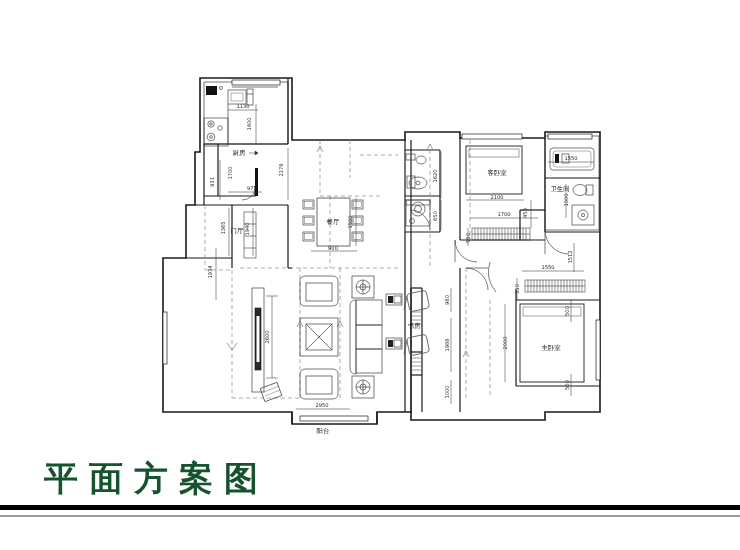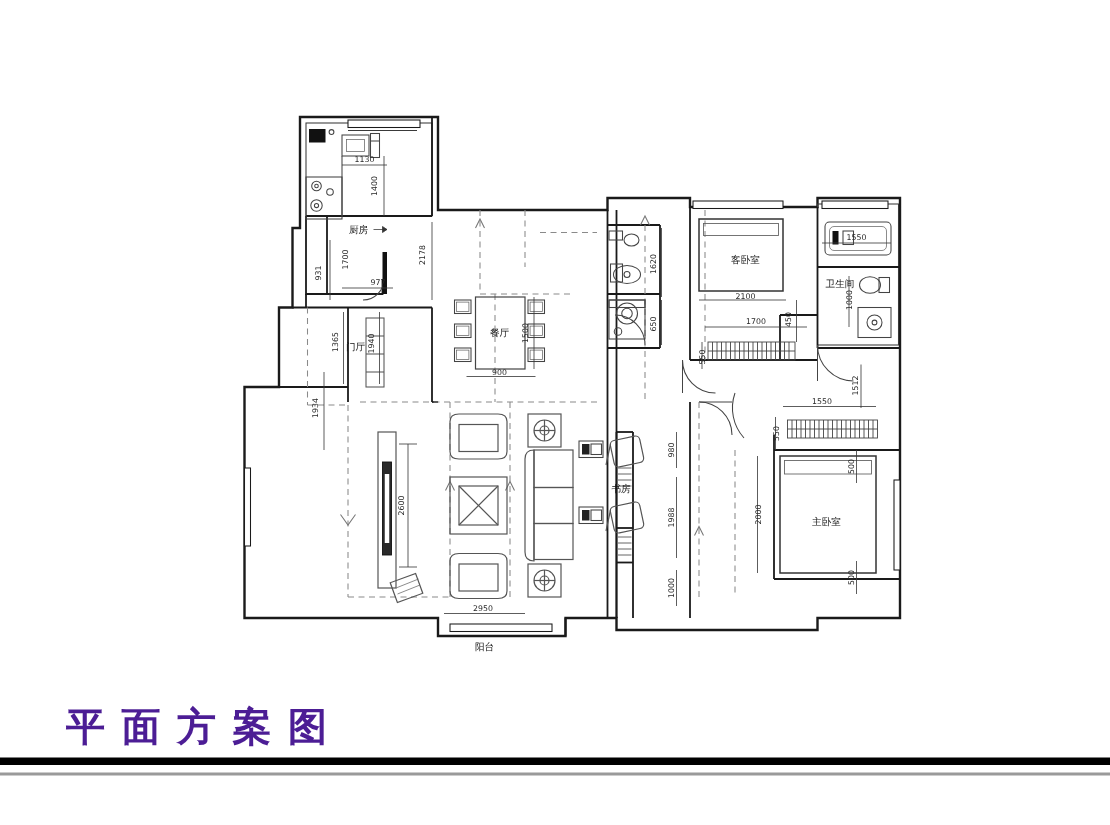--- a/index.html
+++ b/index.html
@@ -8,21 +8,21 @@
     font-family:"DejaVu Sans","Liberation Sans",sans-serif;
     overflow:hidden;position:relative;
   }
   #sheet{position:absolute;left:0;top:0;width:740px;height:550px;}
   .plan-svg{position:absolute;left:0;top:0;}
   .title-block{
     position:absolute;left:0;right:0;bottom:0;height:90px;
   }
   .title-text{
     position:absolute;left:44px;bottom:48px;
-    font-size:26px;letter-spacing:11px;color:#4c1d95;
+    font-size:34px;letter-spacing:11px;color:#14532d;
     font-family:"DejaVu Sans","Liberation Sans",sans-serif;
     font-weight:600;white-space:nowrap;
   }
   .title-rule-thick{
     position:absolute;left:0;right:0;bottom:40px;height:5px;background:#000;
   }
   .title-rule-thin{
     position:absolute;left:0;right:0;bottom:33px;height:2px;background:#9a9a9a;
   }
 </style>

